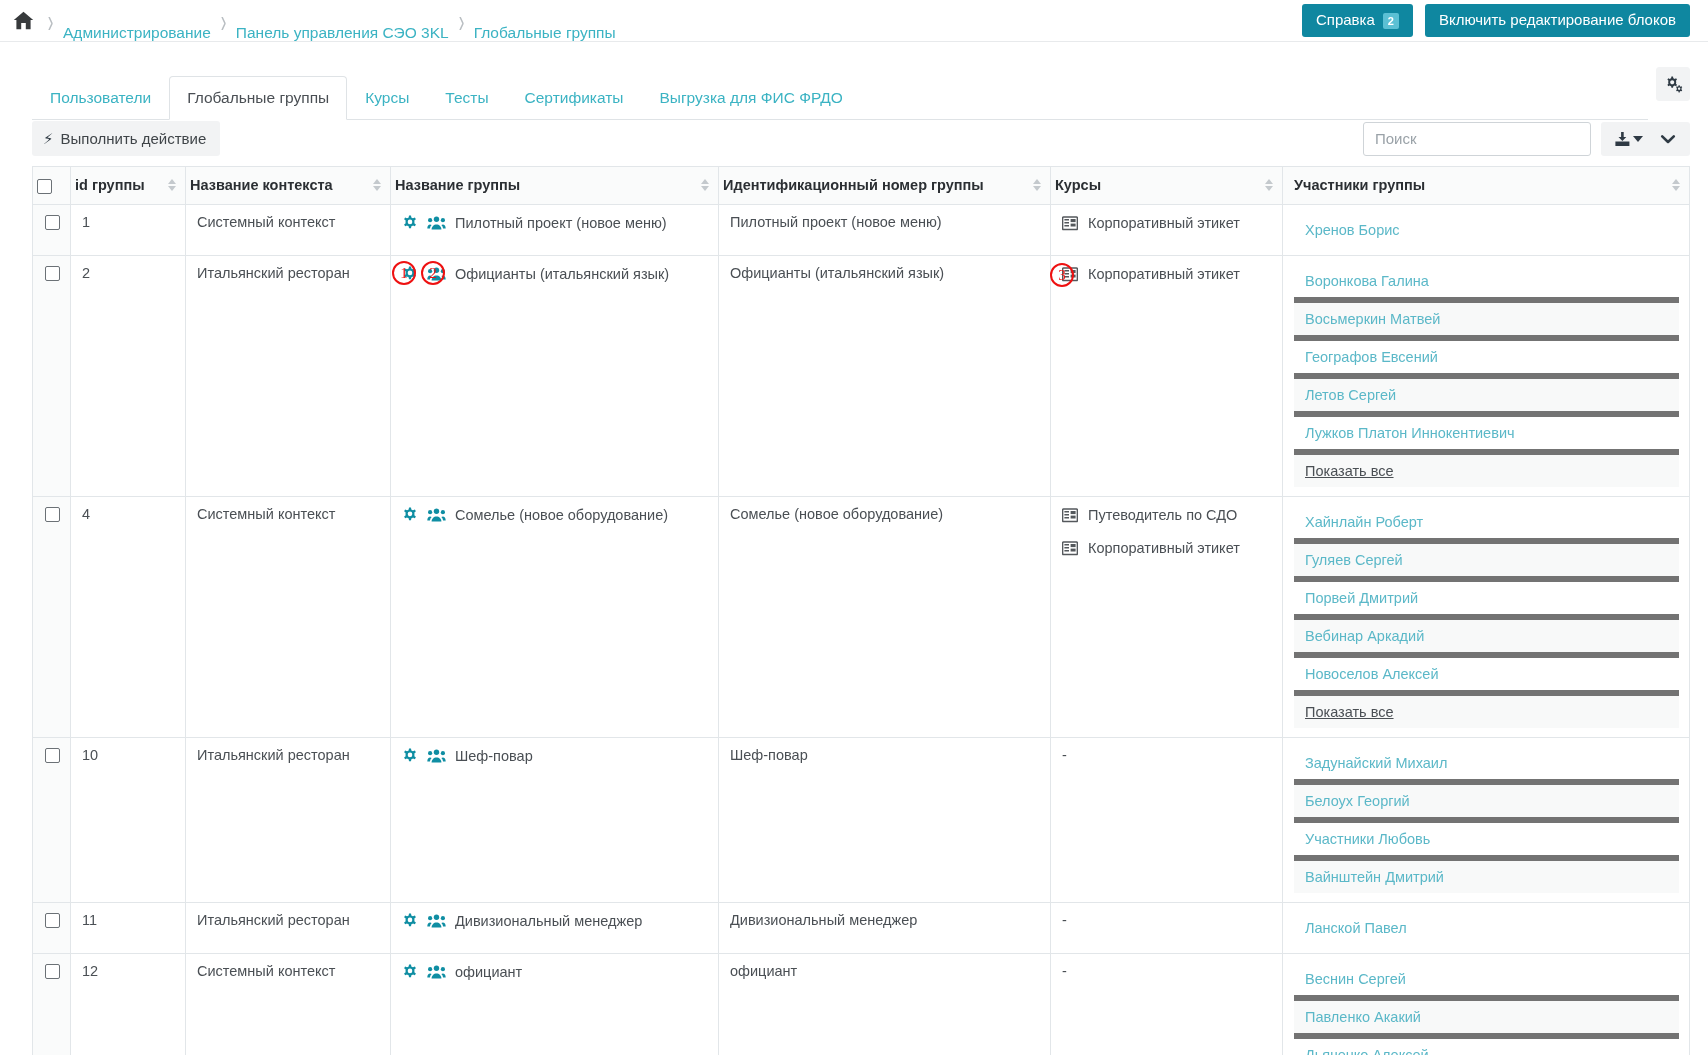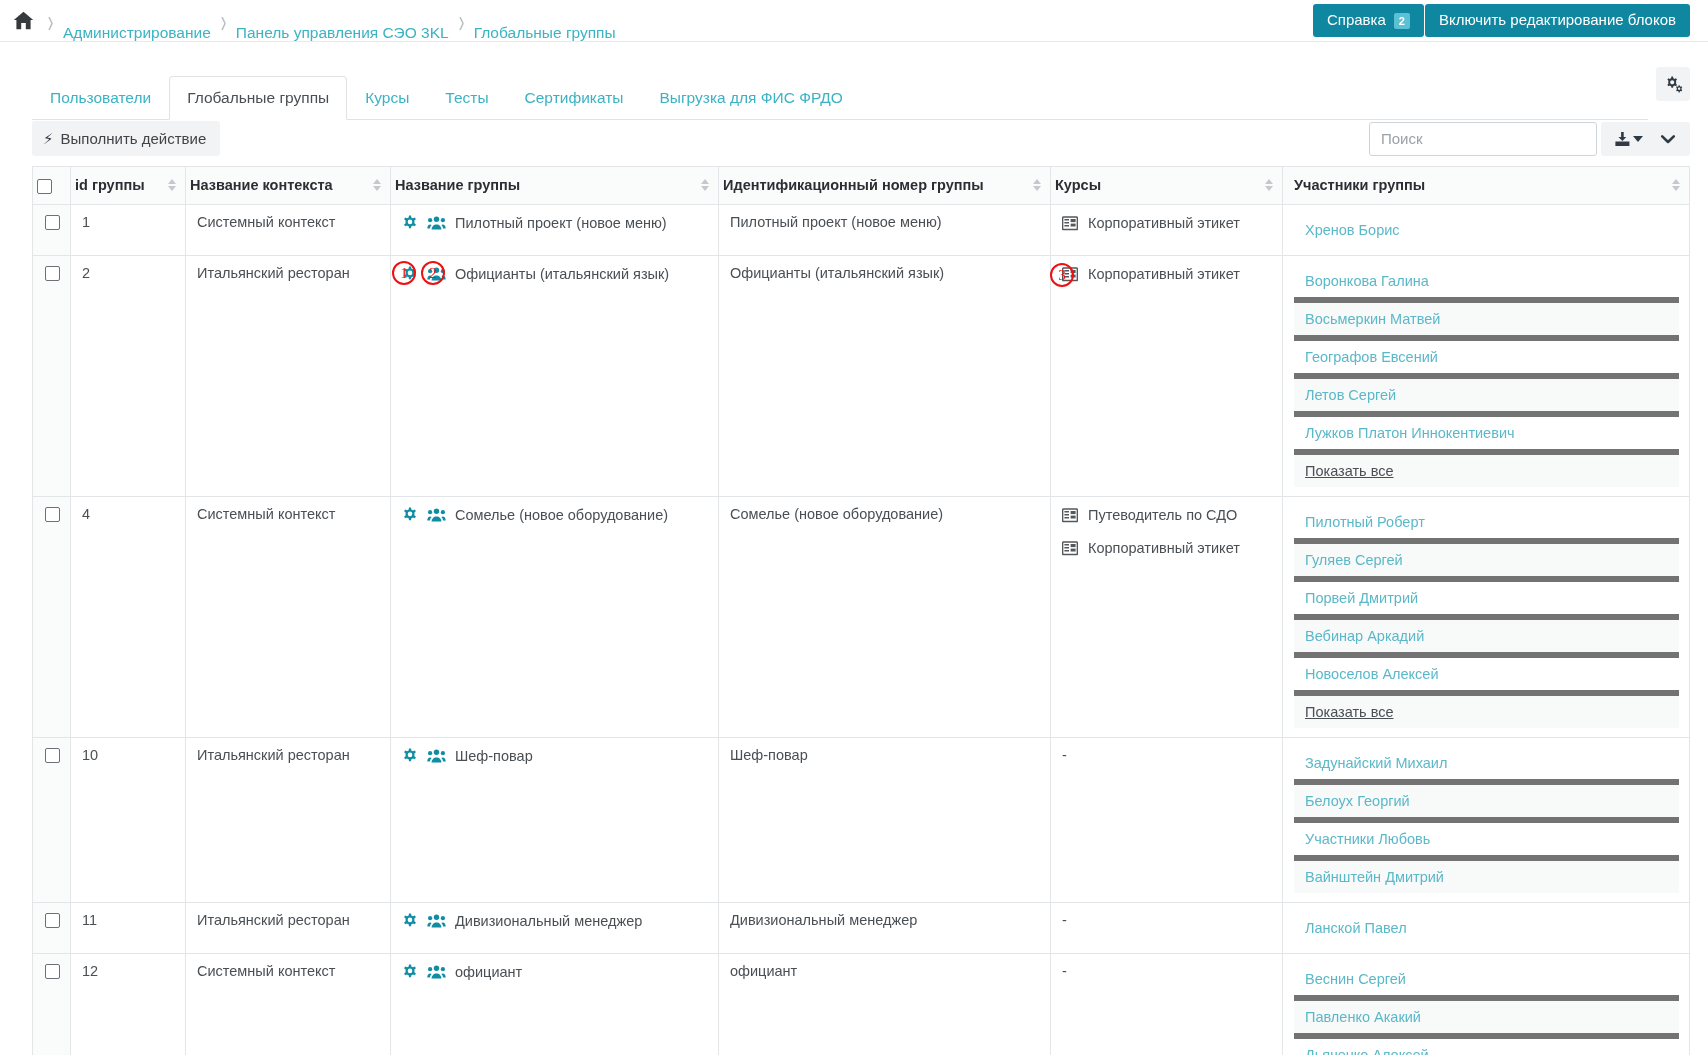--- a/index.html
+++ b/index.html
@@ -41,21 +41,21 @@
     transform: scaleY(1.55) scaleX(0.8);
   }
   .crumb-link {
     color: #3bb3c3;
     font-size: 15.5px;
     text-decoration: none;
     white-space: nowrap;
     margin-top: 24px;
   }
 
-  .topbar-actions { display: flex; align-items: flex-start; gap: 1px; }
+  .topbar-actions { display: flex; align-items: flex-start; gap: 12px; }
   .btn-teal {
     background: #0f87a0;
     color: #ffffff;
     border: none;
     border-radius: 3px;
     font-size: 15px;
     padding: 7px 14px;
     line-height: 1.25;
     cursor: pointer;
     font-family: inherit;
@@ -145,21 +145,21 @@
     gap: 7px;
     cursor: pointer;
     font-family: inherit;
     line-height: 19px;
   }
   .bolt { font-size: 15px; color: #2f3a44; line-height: 1; }
   .toolbar-right {
     margin-left: auto;
     display: flex;
     align-items: center;
-    gap: 4px;
+    gap: 10px;
   }
   .search-input {
     width: 228px;
     height: 34px;
     border: 1px solid #cfd4d8;
     border-radius: 3px;
     padding: 0 11px;
     font-size: 15px;
     color: #3f4448;
     font-family: inherit;
@@ -557,21 +557,21 @@
                   <rect x="2.4" y="6.0" width="4.6" height="1.5"></rect>
                   <rect x="2.4" y="9.0" width="4.6" height="1.5"></rect>
                   <rect x="8.6" y="3.0" width="5.0" height="3.1"></rect>
                   <rect x="8.6" y="7.6" width="5.0" height="2.9"></rect>
                 </svg></span>
               <span>Корпоративный этикет</span>
             </div>
           </td>
           <td class="c-members">
             <ul class="members">
-              <li><a href="#">Пилотный Роберт</a></li>
+              <li><a href="#">Хайнлайн Роберт</a></li>
               <li><a href="#">Гуляев Сергей</a></li>
               <li><a href="#">Порвей Дмитрий</a></li>
               <li><a href="#">Вебинар Аркадий</a></li>
               <li><a href="#">Новоселов Алексей</a></li>
               <li class="showall"><a href="#">Показать все</a></li>
             </ul>
           </td>
         </tr>
         <tr>
           <td class="c-check"><span class="cb"></span></td>

